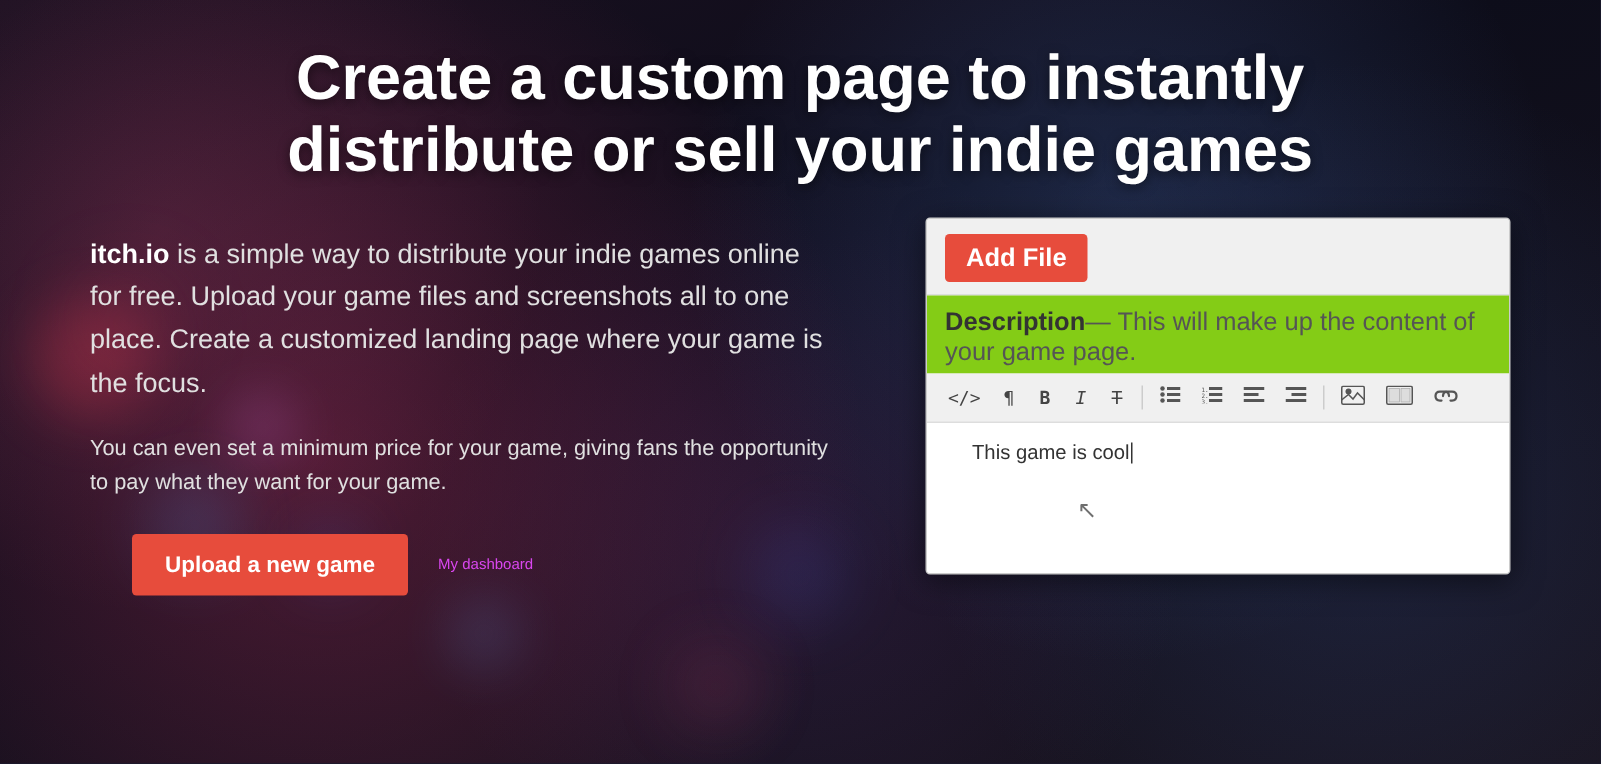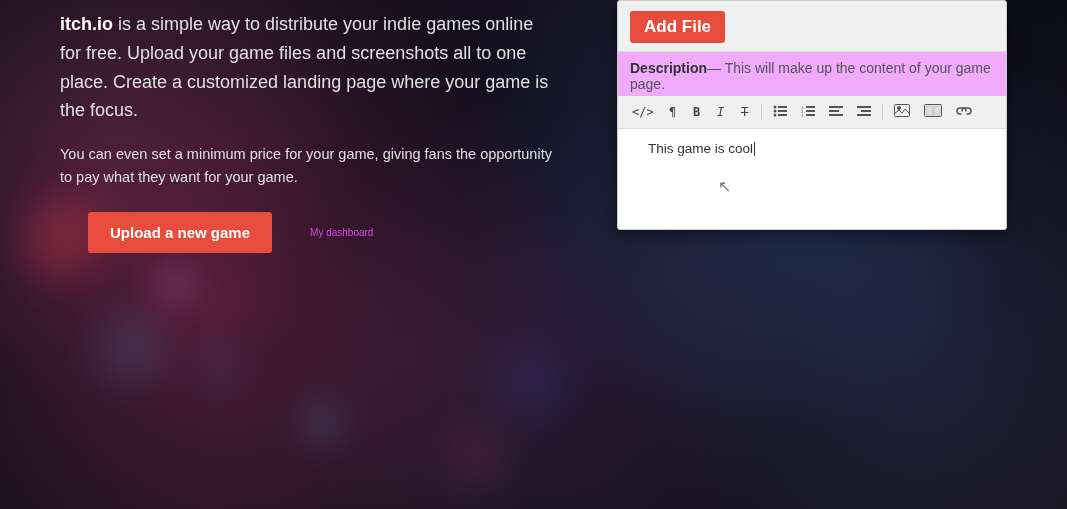--- a/index.html
+++ b/index.html
@@ -93,21 +93,21 @@
     .secondary-text {
       font-size: 14.5px;
       line-height: 1.6;
       color: #e0e0e0;
       margin-bottom: 22px;
     }
 
     .cta-row {
       display: flex;
       align-items: center;
-      gap: 38px;
+      gap: 20px;
       padding-left: 28px;
     }
 
     .upload-btn {
       background: #e74c3c;
       color: #fff;
       font-size: 15px;
       font-weight: 700;
       padding: 12px 22px;
       border: none;
@@ -152,23 +152,23 @@
       font-weight: 600;
       padding: 6px 14px;
       border: none;
       border-radius: 3px;
       cursor: pointer;
       display: inline-block;
     }
 
     .editor-description-label {
       padding: 8px 12px 4px;
-      font-size: 14px;
+      font-size: 17px;
       color: #555;
-      background: #f0abfc;
+      background: #84cc16;
     }
 
     .editor-description-label strong {
       font-weight: 700;
       color: #333;
     }
 
     .editor-toolbar {
       display: flex;
       align-items: center;
@@ -233,20 +233,26 @@
 <div class="bokeh b2"></div>
 <div class="bokeh b3"></div>
 <div class="bokeh b4"></div>
 <div class="bokeh b5"></div>
 <div class="bokeh b6"></div>
 <div class="bokeh b7"></div>
 <div class="bokeh b8"></div>
 
 <div class="page-wrapper">
 
+  <div class="hero-header">
+    <h1 class="hero-title">
+      <span>Create a custom page to instantly</span><br>
+      <span>distribute or sell your indie games</span>
+    </h1>
+  </div>
 
   <div class="content-area">
 
     <div class="left-col">
       <p class="description-text">
         <strong>itch.io</strong><span> is a simple way to distribute your indie games online for free. Upload your game files and screenshots all to one place. Create a customized landing page where your game is the focus.</span>
       </p>
       <p class="secondary-text">You can even set a minimum price for your game, giving fans the opportunity to pay what they want for your game.</p>
 
       <div class="cta-row">

